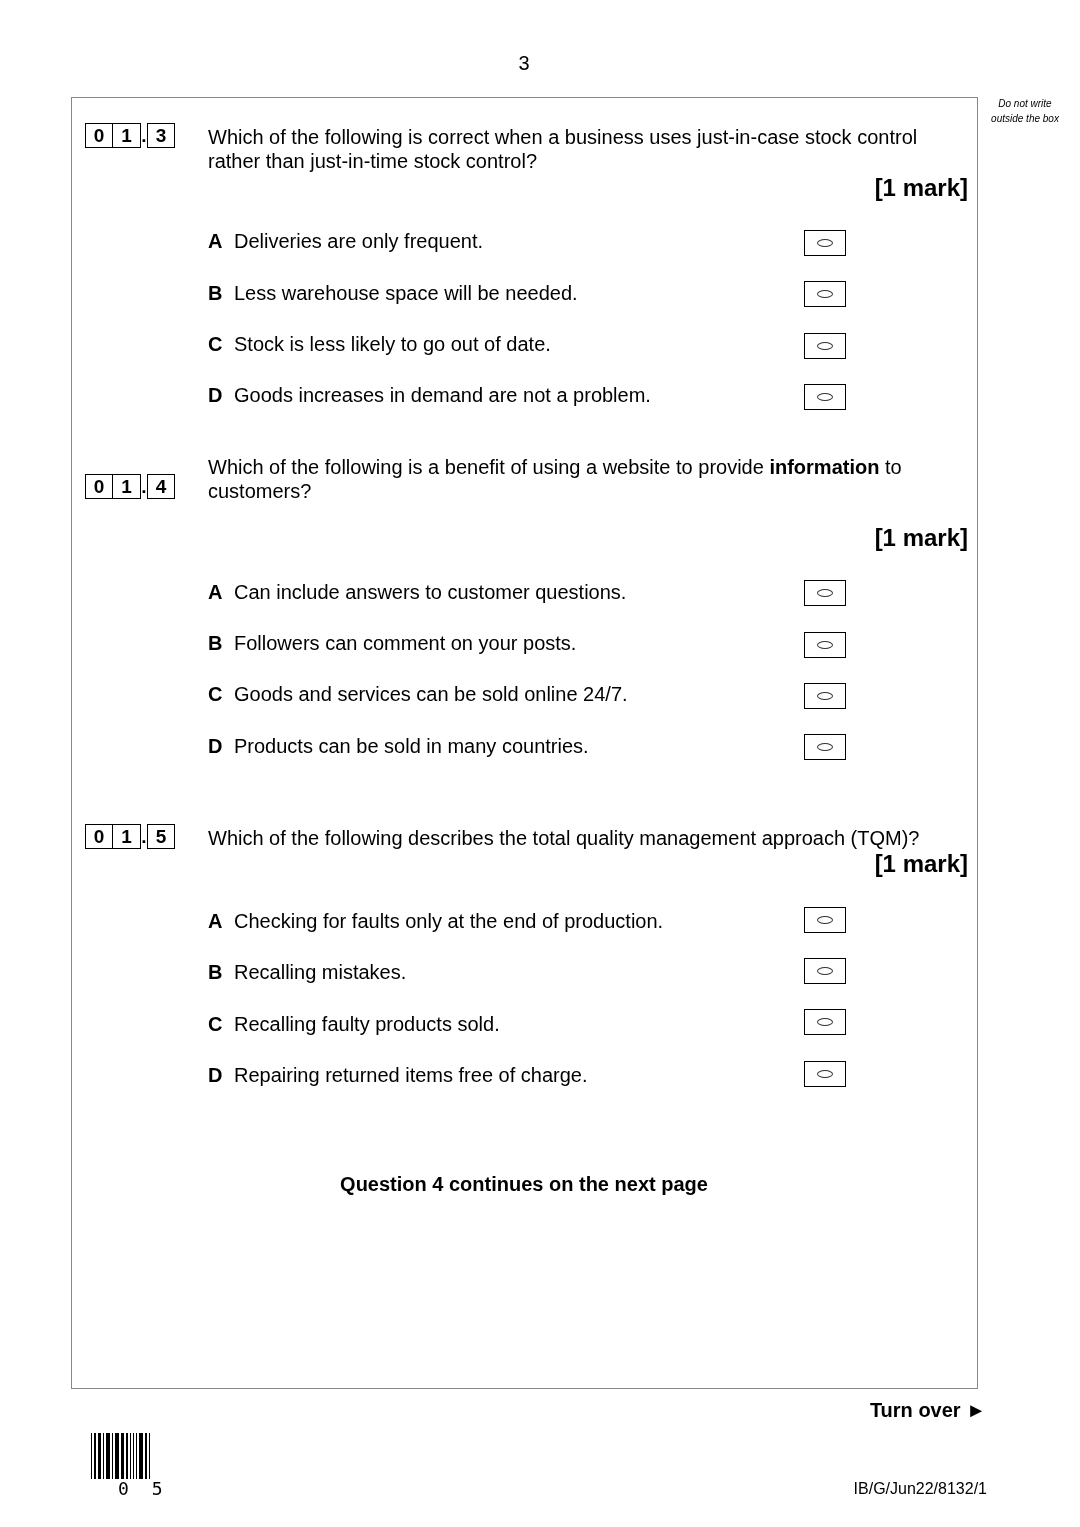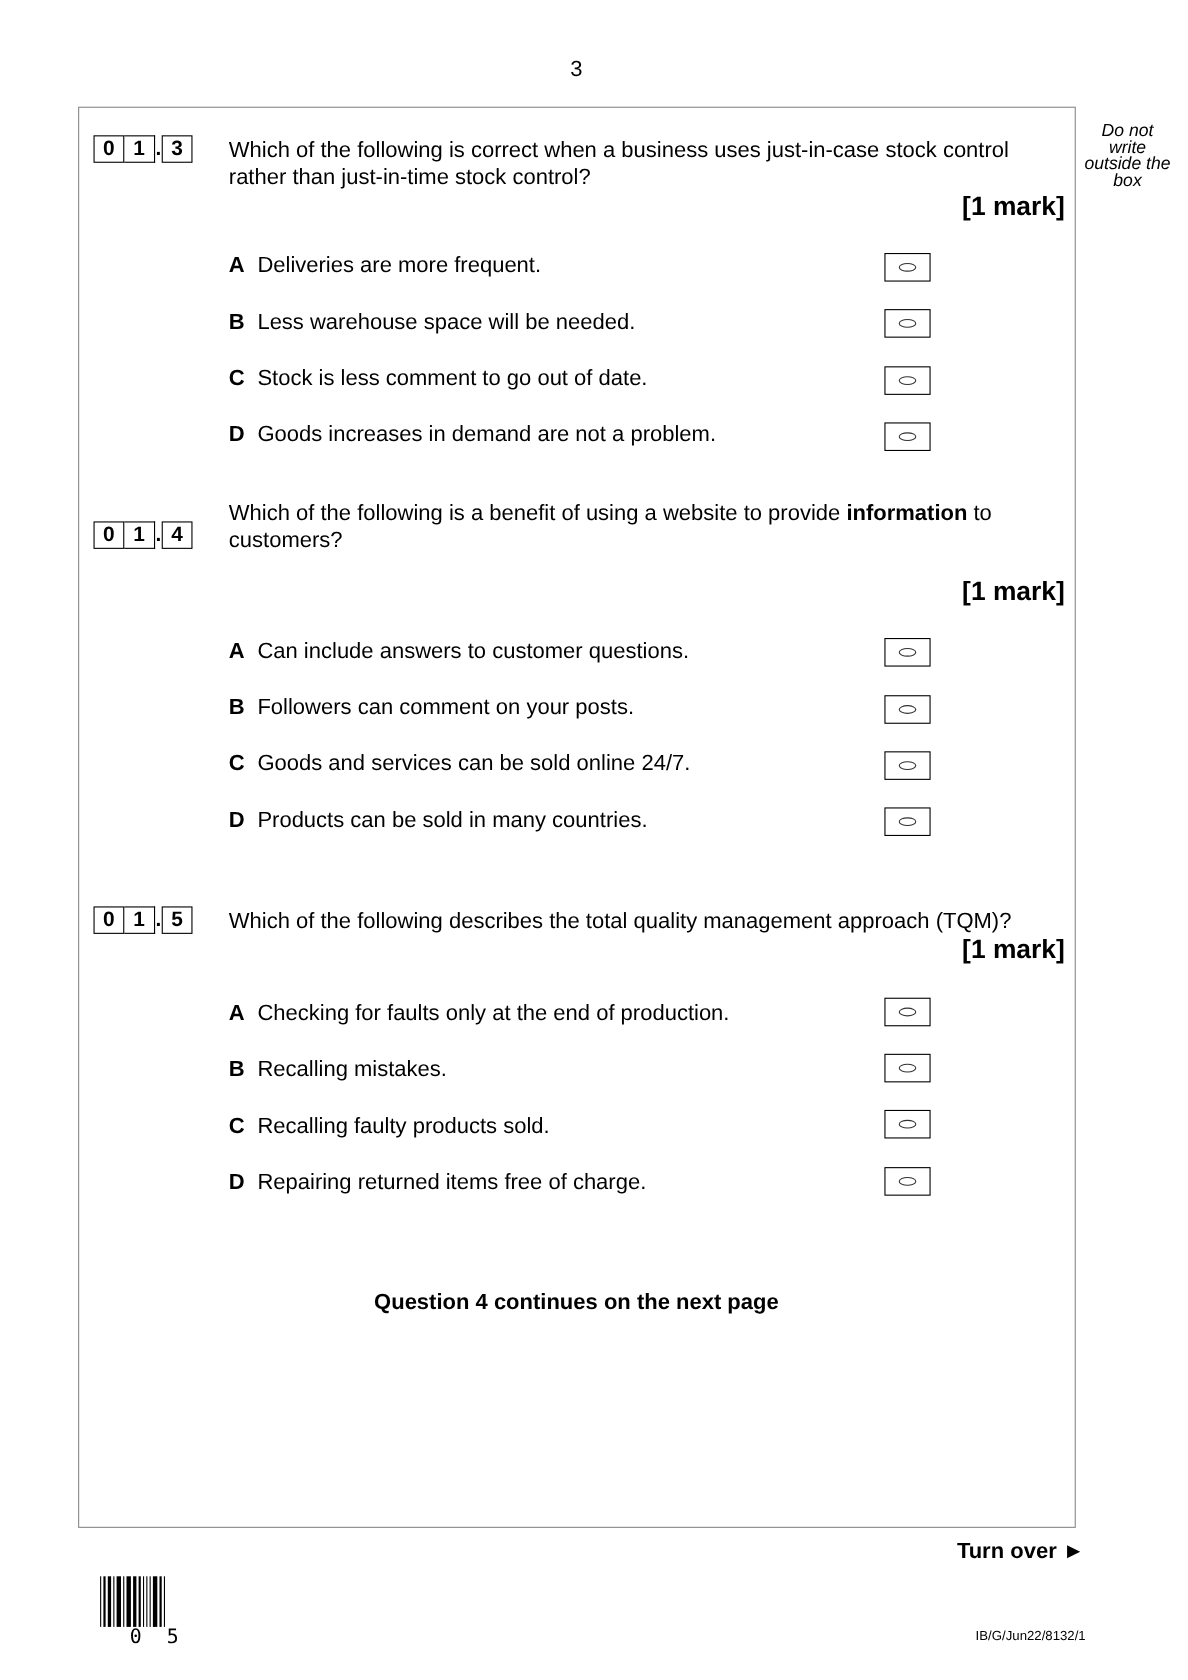--- a/index.html
+++ b/index.html
@@ -1,32 +1,32 @@
 <!DOCTYPE html>
 <html><head>
 <meta charset="utf-8">
 <style>
   html, body { margin:0; padding:0; background:#fff; }
   body { width:1080px; height:1527px; position:relative; font-family:"Liberation Sans", sans-serif; color:#000; overflow:hidden; }
   .page-num { position:absolute; top:52px; left:0; width:1048px; text-align:center; font-size:20px; }
-  .margin-note { position:absolute; top:112px; left:984px; width:82px; text-align:center; font-style:italic; font-size:16px; line-height:15px; }
+  .margin-note { position:absolute; top:96px; left:984px; width:82px; text-align:center; font-style:italic; font-size:10px; line-height:15px; }
   .frame { position:absolute; left:71px; top:97px; width:905px; height:1290px; border:1px solid #888; }
   .qnum { position:absolute; left:85px; display:flex; align-items:center; }
   .qbox { width:28px; height:25px; border:1px solid #000; display:flex; align-items:center; justify-content:center; font-weight:bold; font-size:19px; box-sizing:border-box; }
   .qbox + .qbox { border-left:none; }
   .qdot { width:6px; font-weight:bold; font-size:19px; text-align:center; line-height:25px; align-self:flex-end; }
   .qtext { position:absolute; left:208px; width:730px; font-size:20px; line-height:24px; }
   .mark { position:absolute; right:112px; font-weight:bold; font-size:24px; }
   .opt { position:absolute; left:208px; font-size:20px; display:flex; }
   .opt .letter { font-weight:bold; width:26px; }
   .radio { position:absolute; left:804px; width:42px; height:26px; border:1px solid #000; box-sizing:border-box; display:flex; align-items:center; justify-content:center; }
   .radio span { width:14px; height:6px; border:1px solid #333; border-radius:50%; }
   .continues { position:absolute; top:1173px; left:0; width:1048px; text-align:center; font-weight:bold; font-size:20px; }
   .turn { position:absolute; top:1399px; right:94px; font-weight:bold; font-size:20px; }
-  .code { position:absolute; top:1480px; right:93px; font-size:12px; }
+  .code { position:absolute; top:1480px; right:93px; font-size:16px; }
   .barcode { position:absolute; left:91px; top:1433px; height:46px; display:flex; }
   .barcode i { display:block; height:46px; background:#000; margin-right:2px; }
   .bclabel { position:absolute; left:118px; top:1478px; font-family:"DejaVu Sans Mono", monospace; font-size:18px; letter-spacing:6px; }
 </style>
 </head>
 <body>
 
 <div class="page-num">3</div>
 <div class="margin-note">Do not write outside the box</div>
 <div class="frame"></div>
@@ -35,35 +35,35 @@
   <div class="qbox">0</div>
   <div class="qbox">1</div>
   <div class="qdot">.</div>
   <div class="qbox" style="border-left:1px solid #000;">3</div>
 </div>
 <div class="qtext" style="top:125px;">Which of the following is correct when a business uses just-in-case stock control rather than just-in-time stock control?</div>
 <div class="mark" style="top:174px;">[1 mark]</div>
 
 <div class="opt" style="top:230px;">
     <span class="letter">A</span>
-    <span>Deliveries are more frequent.</span>
+    <span>Deliveries are only frequent.</span>
   </div>
 <div class="radio" style="top:230px;">
     <span></span>
   </div>
 <div class="opt" style="top:282px;">
     <span class="letter">B</span>
     <span>Less warehouse space will be needed.</span>
   </div>
 <div class="radio" style="top:281px;">
     <span></span>
   </div>
 <div class="opt" style="top:333px;">
     <span class="letter">C</span>
-    <span>Stock is less comment to go out of date.</span>
+    <span>Stock is less likely to go out of date.</span>
   </div>
 <div class="radio" style="top:333px;">
     <span></span>
   </div>
 <div class="opt" style="top:384px;">
     <span class="letter">D</span>
     <span>Goods increases in demand are not a problem.</span>
   </div>
 <div class="radio" style="top:384px;">
     <span></span>

